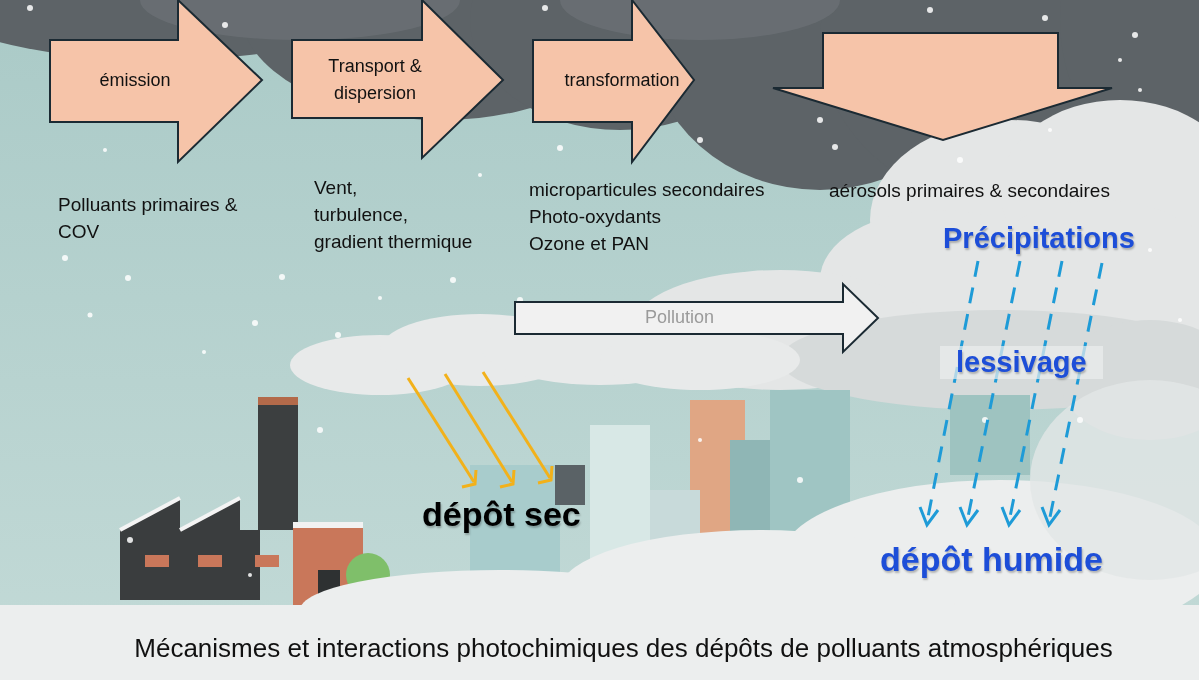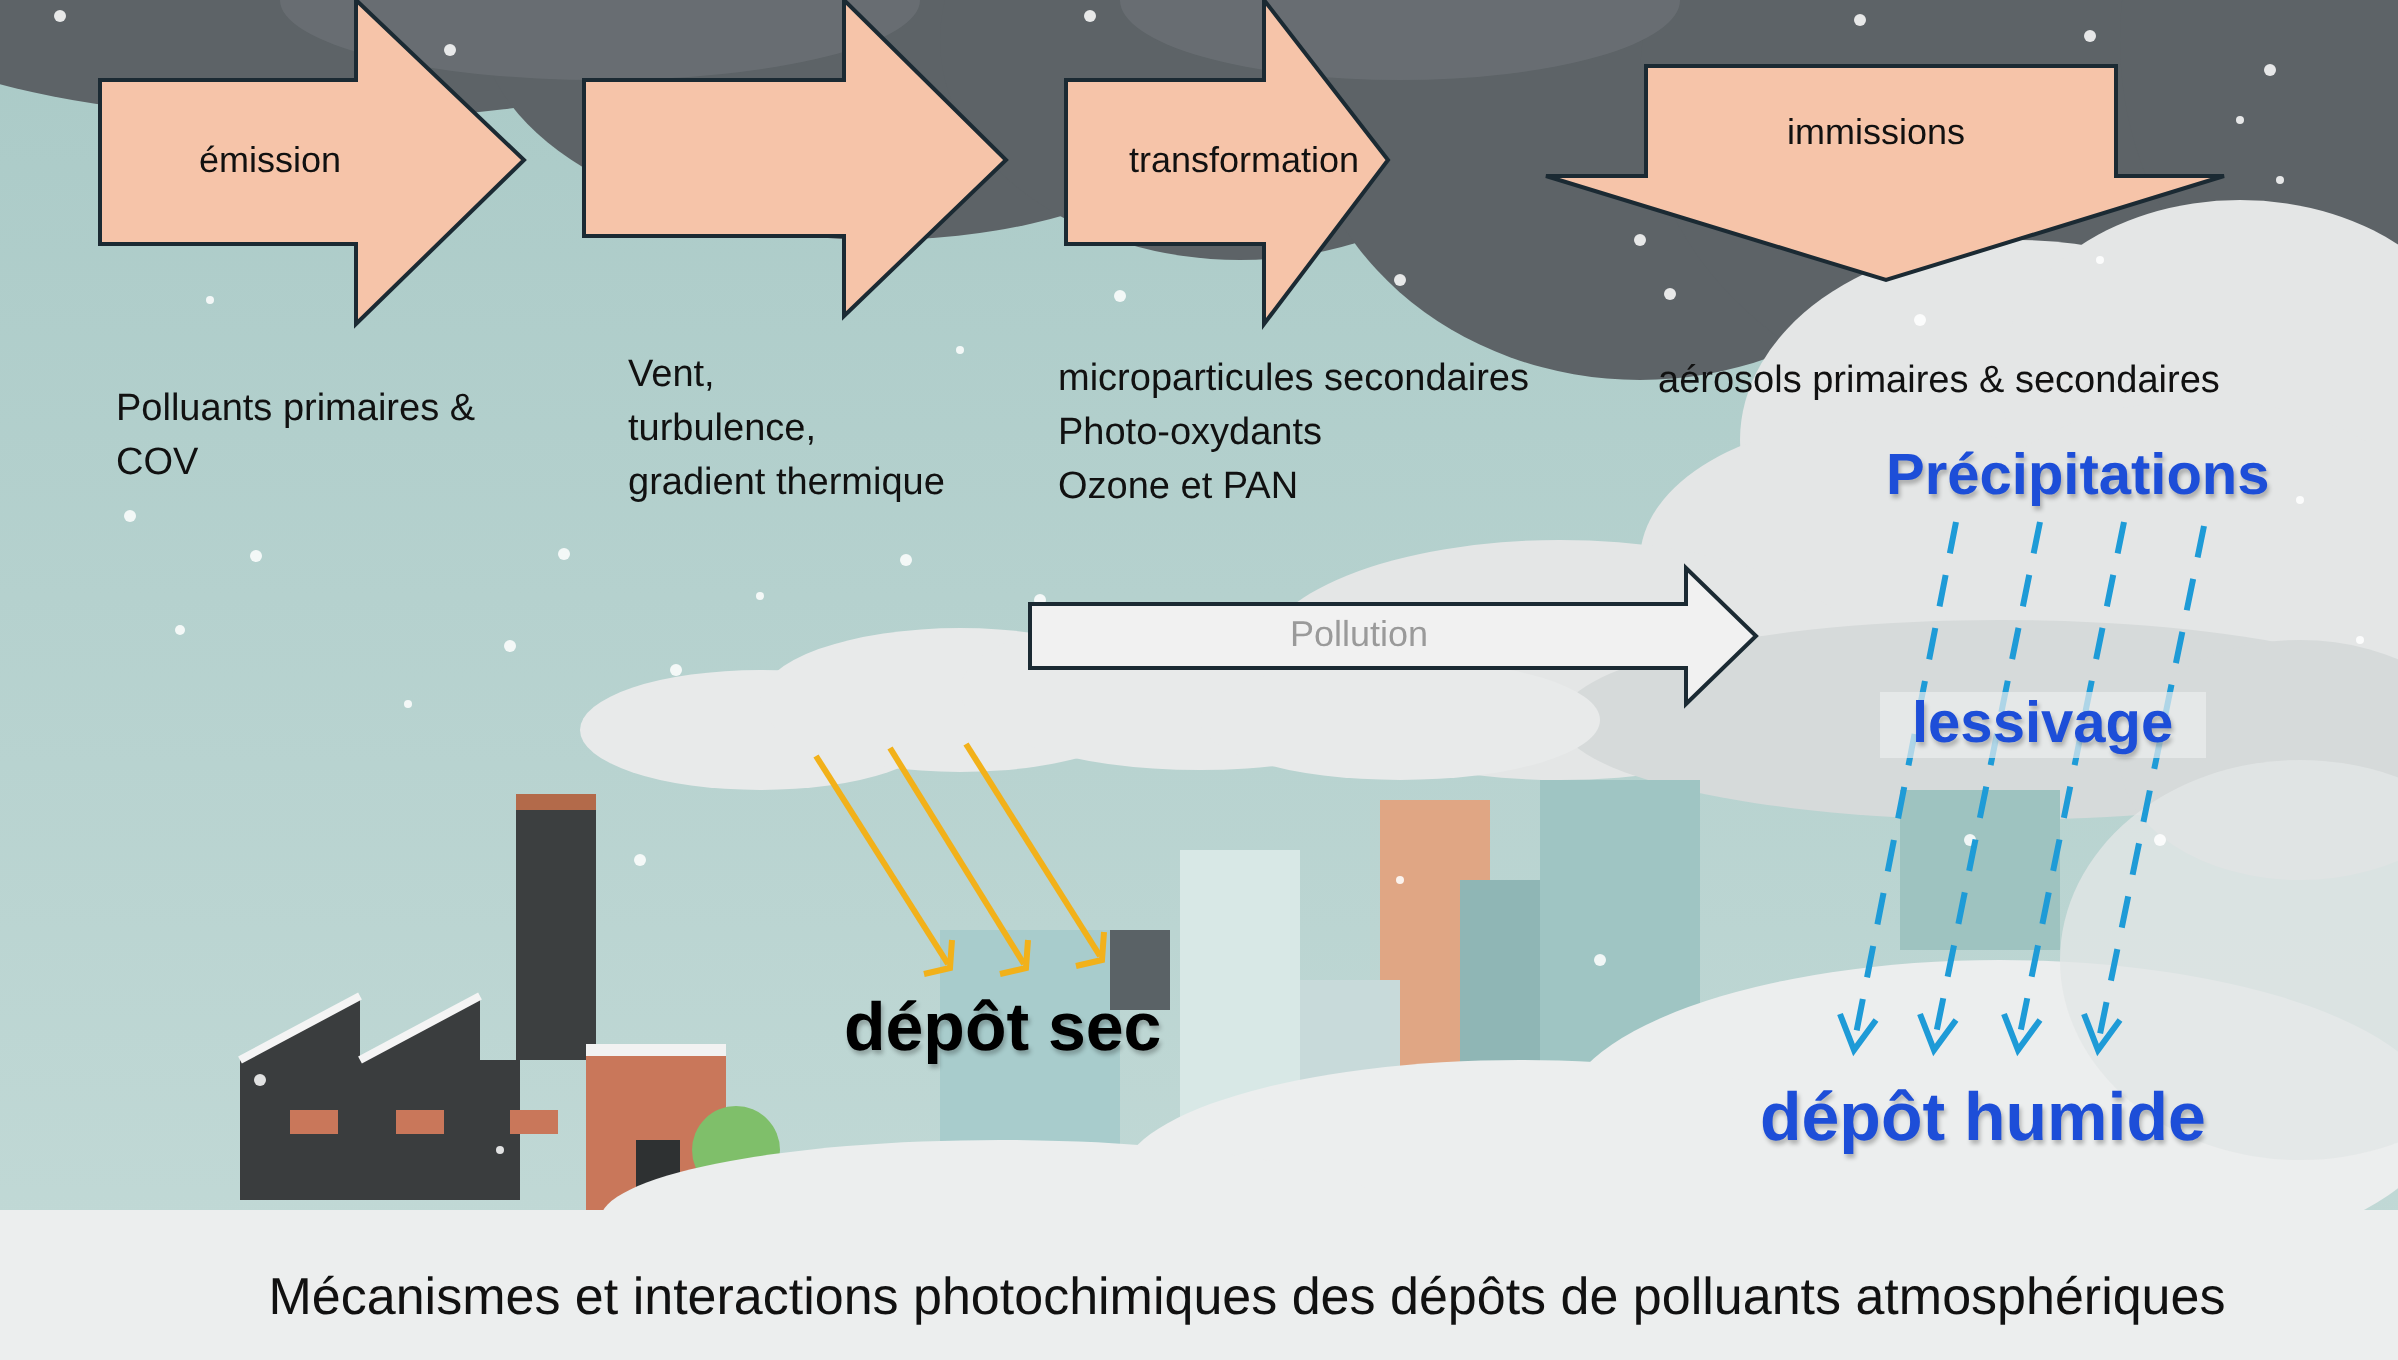--- a/index.html
+++ b/index.html
@@ -138,22 +138,23 @@
   </svg>
 
   <svg class="abs" style="left:0;top:0" width="1199" height="200" viewBox="0 0 1199 200">
     <polygon points="50,40 178,40 178,0 262,80 178,162 178,122 50,122" fill="#f6c4a9" stroke="#1b2a33" stroke-width="2"></polygon>
     <polygon points="292,40 422,40 422,0 503,80 422,158 422,118 292,118" fill="#f6c4a9" stroke="#1b2a33" stroke-width="2"></polygon>
     <polygon points="533,40 632,40 632,0 694,80 632,162 632,122 533,122" fill="#f6c4a9" stroke="#1b2a33" stroke-width="2"></polygon>
     <polygon points="823,33 1058,33 1058,88 1112,88 943,140 773,88 823,88" fill="#f6c4a9" stroke="#1b2a33" stroke-width="2"></polygon>
   </svg>
 
   <div class="flow-label" style="left:60px;top:67px;width:150px;">émission</div>
+  <div class="flow-label" style="left:300px;top:53px;width:150px;white-space:pre;">Transport &amp;
+dispersion</div>
   <div class="flow-label" style="left:538px;top:67px;width:168px;">transformation</div>
-  <div class="flow-label" style="left:858px;top:53px;width:160px;">immissions</div>
 
   <div class="desc" style="left:58px;top:191px;">Polluants primaires &amp;
 COV</div>
   <div class="desc" style="left:314px;top:174px;">Vent,
 turbulence,
 gradient thermique</div>
   <div class="desc" style="left:529px;top:176px;">microparticules secondaires
 Photo-oxydants
 Ozone et PAN</div>
   <div class="desc" style="left:829px;top:177px;">aérosols primaires &amp; secondaires</div>

